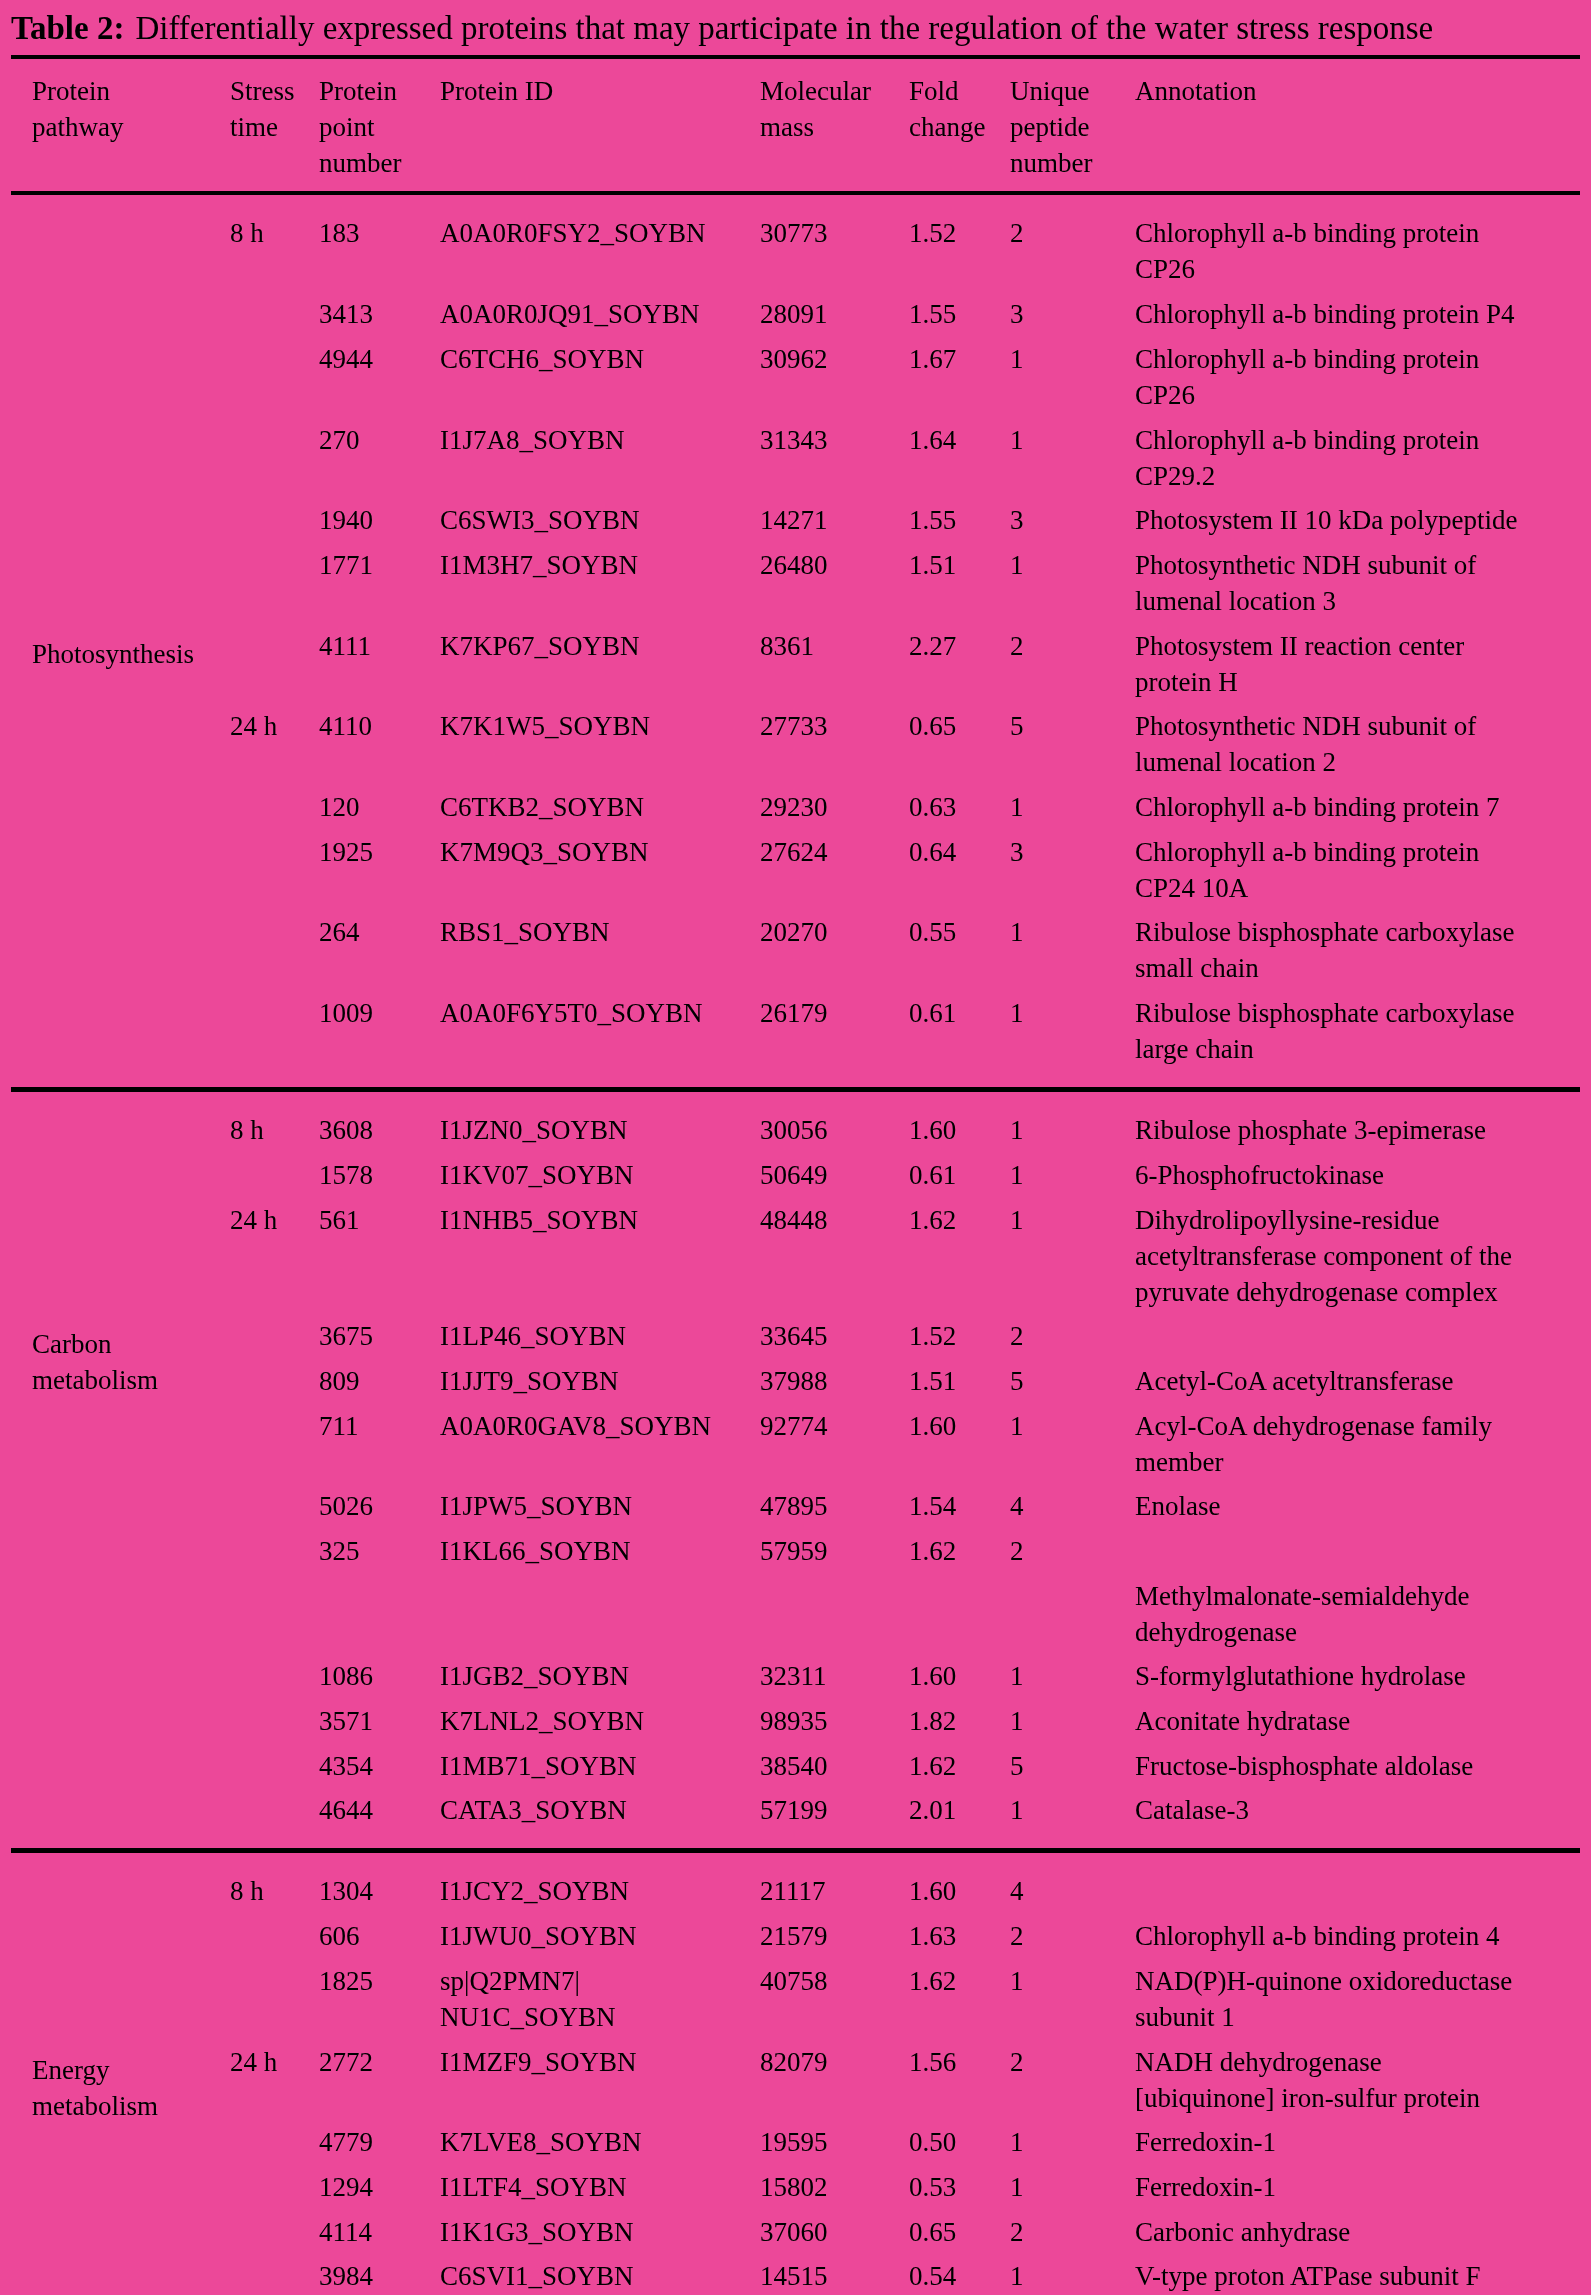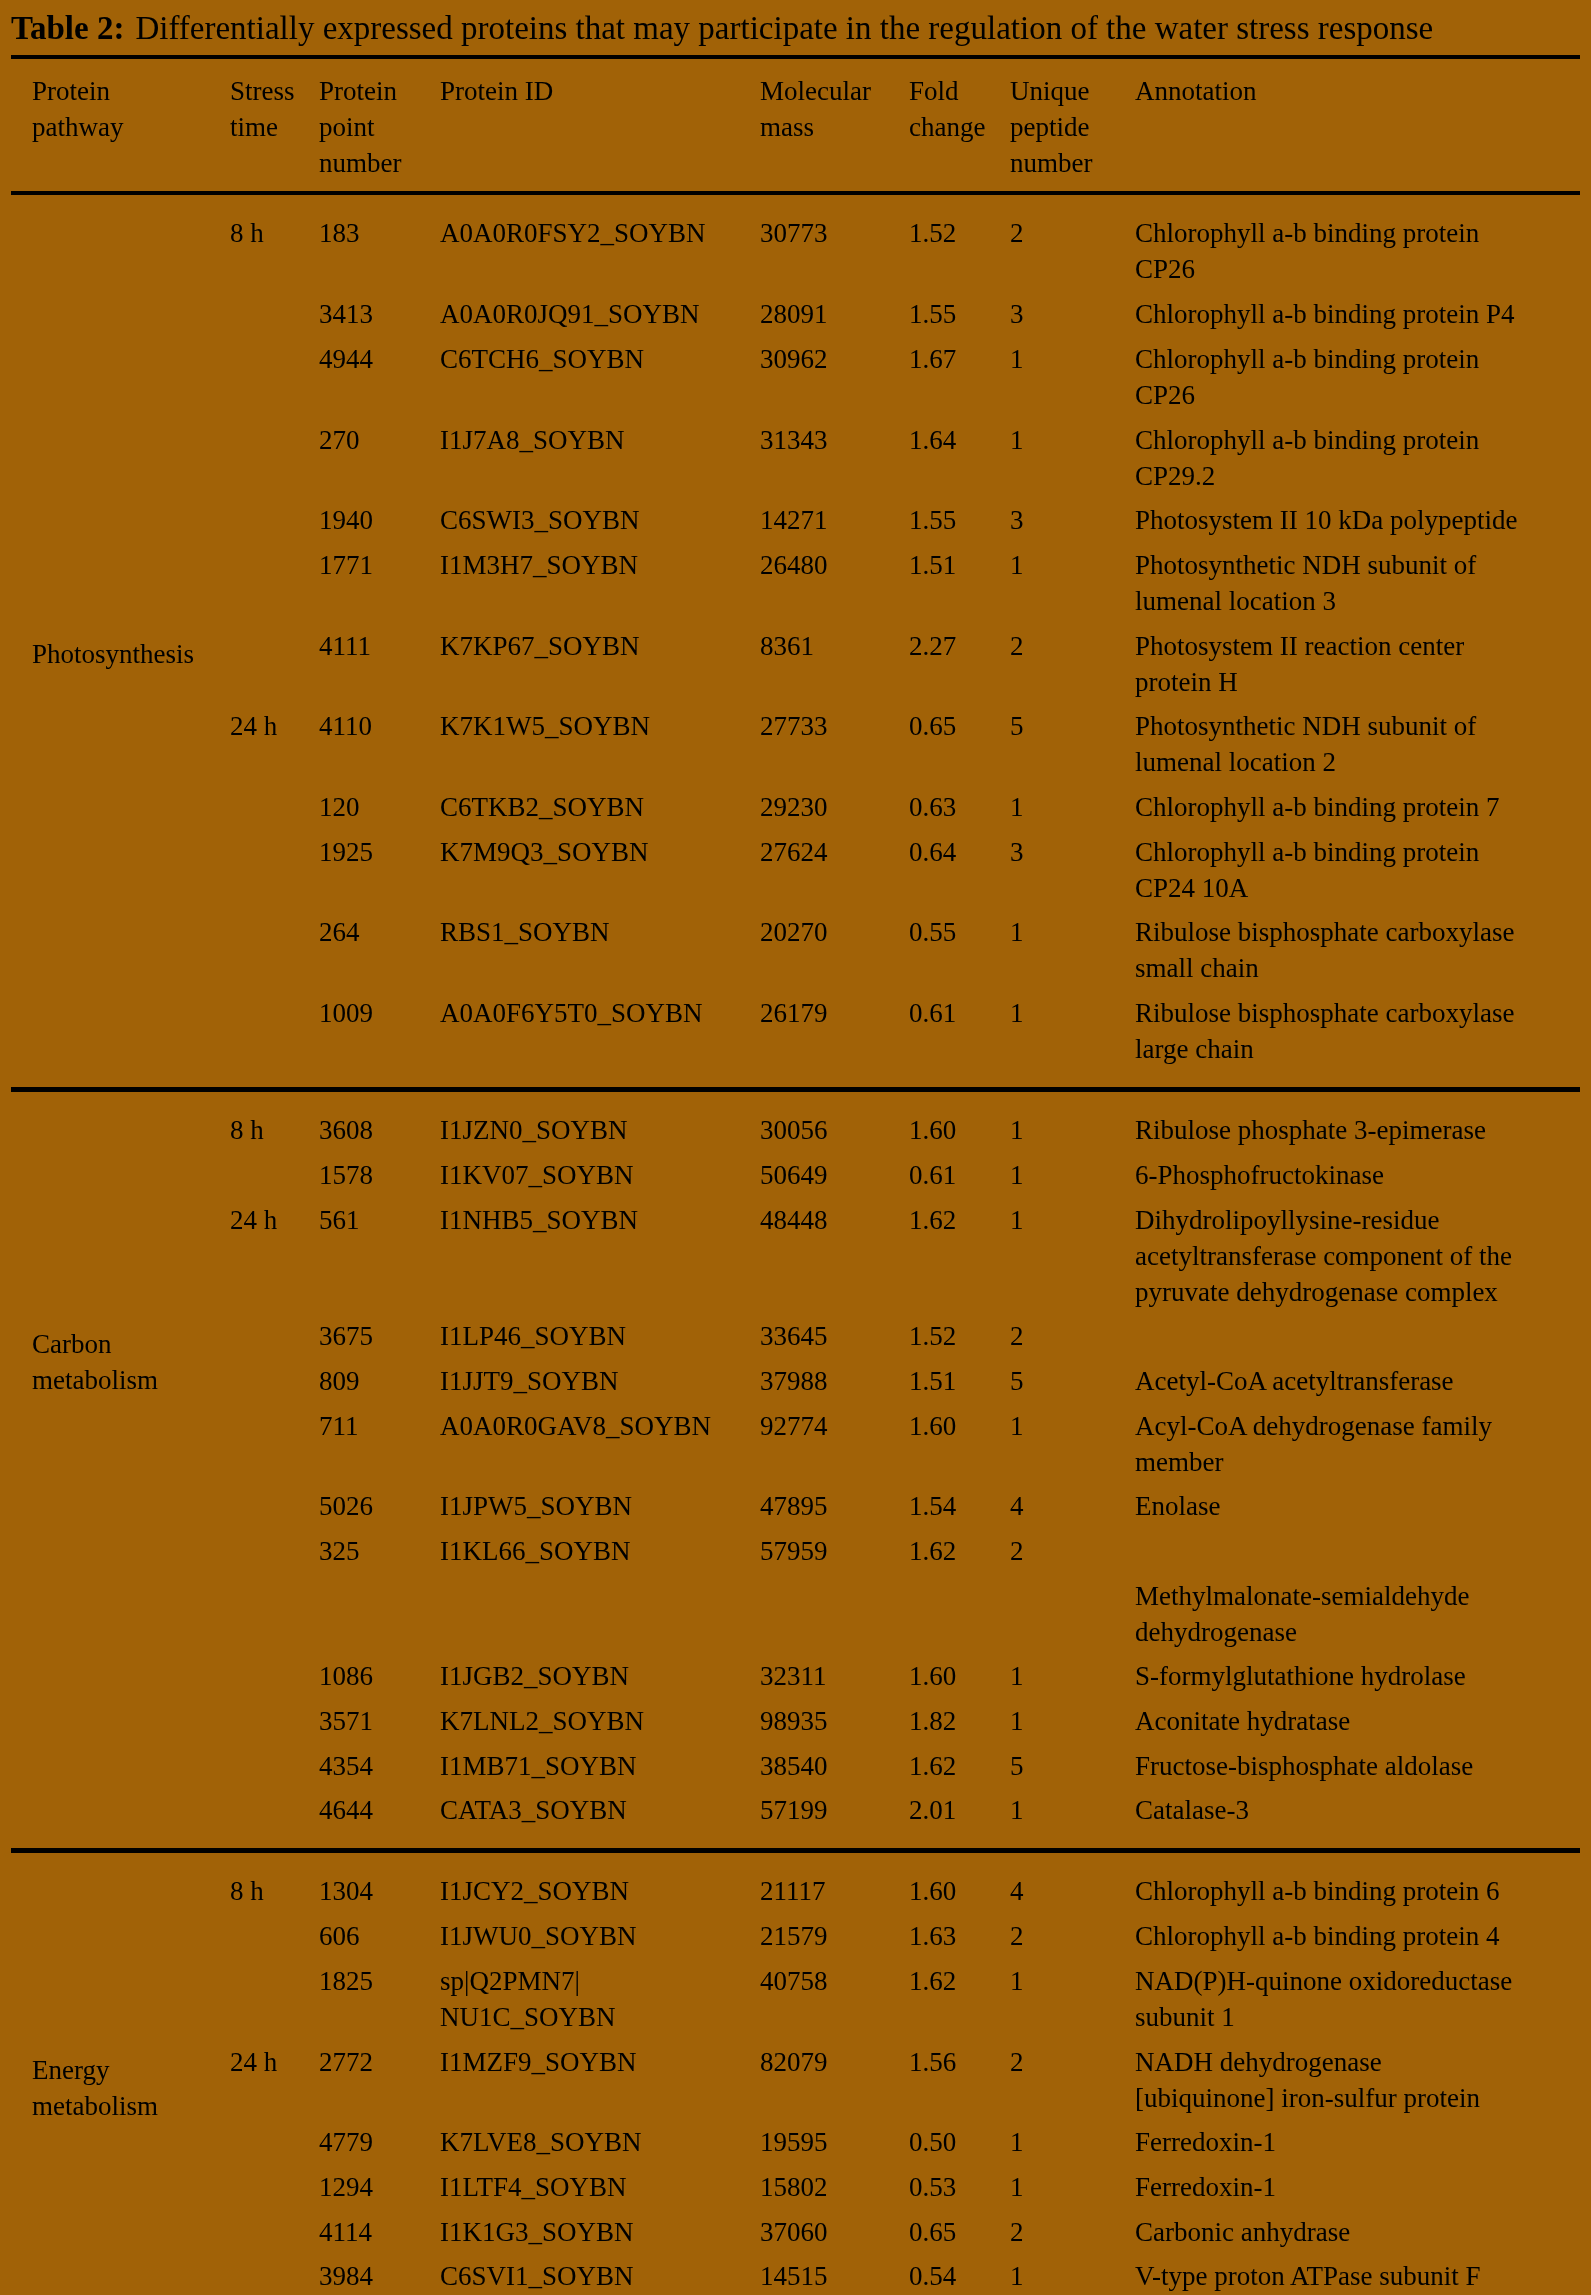--- a/index.html
+++ b/index.html
@@ -1,20 +1,20 @@
 <!DOCTYPE html>
 <html style="font-size:12.7px"><head>
 <meta charset="utf-8">
 <style>
   html, body { margin: 0; padding: 0; background: #ffffff; }
   .page {
     position: relative;
     width: 1591px;
     height: 2295px;
-    background: #a16207;
+    background: #ec4899;
     color: #000000;
     font-family: "Liberation Serif", serif;
     overflow: hidden;
     box-sizing: border-box;
   }
   .title {
     padding: 8px 12.7px 0 11px;
     font-size: 33px;
     line-height: 40px;
     white-space: nowrap;
@@ -357,21 +357,20 @@
       <div class="divider"></div>
       <div class="section">
         <div class="grid row">
           <div class="cell c-path"></div>
           <div class="cell">8 h</div>
           <div class="cell">1304</div>
           <div class="cell">I1JCY2_SOYBN</div>
           <div class="cell">21117</div>
           <div class="cell">1.60</div>
           <div class="cell">4</div>
-          <div class="cell">Chlorophyll a-b binding protein 6</div>
         </div>
         <div class="grid row">
           <div class="cell c-path"></div>
           <div class="cell"></div>
           <div class="cell">606</div>
           <div class="cell">I1JWU0_SOYBN</div>
           <div class="cell">21579</div>
           <div class="cell">1.63</div>
           <div class="cell">2</div>
           <div class="cell">Chlorophyll a-b binding protein 4</div>

